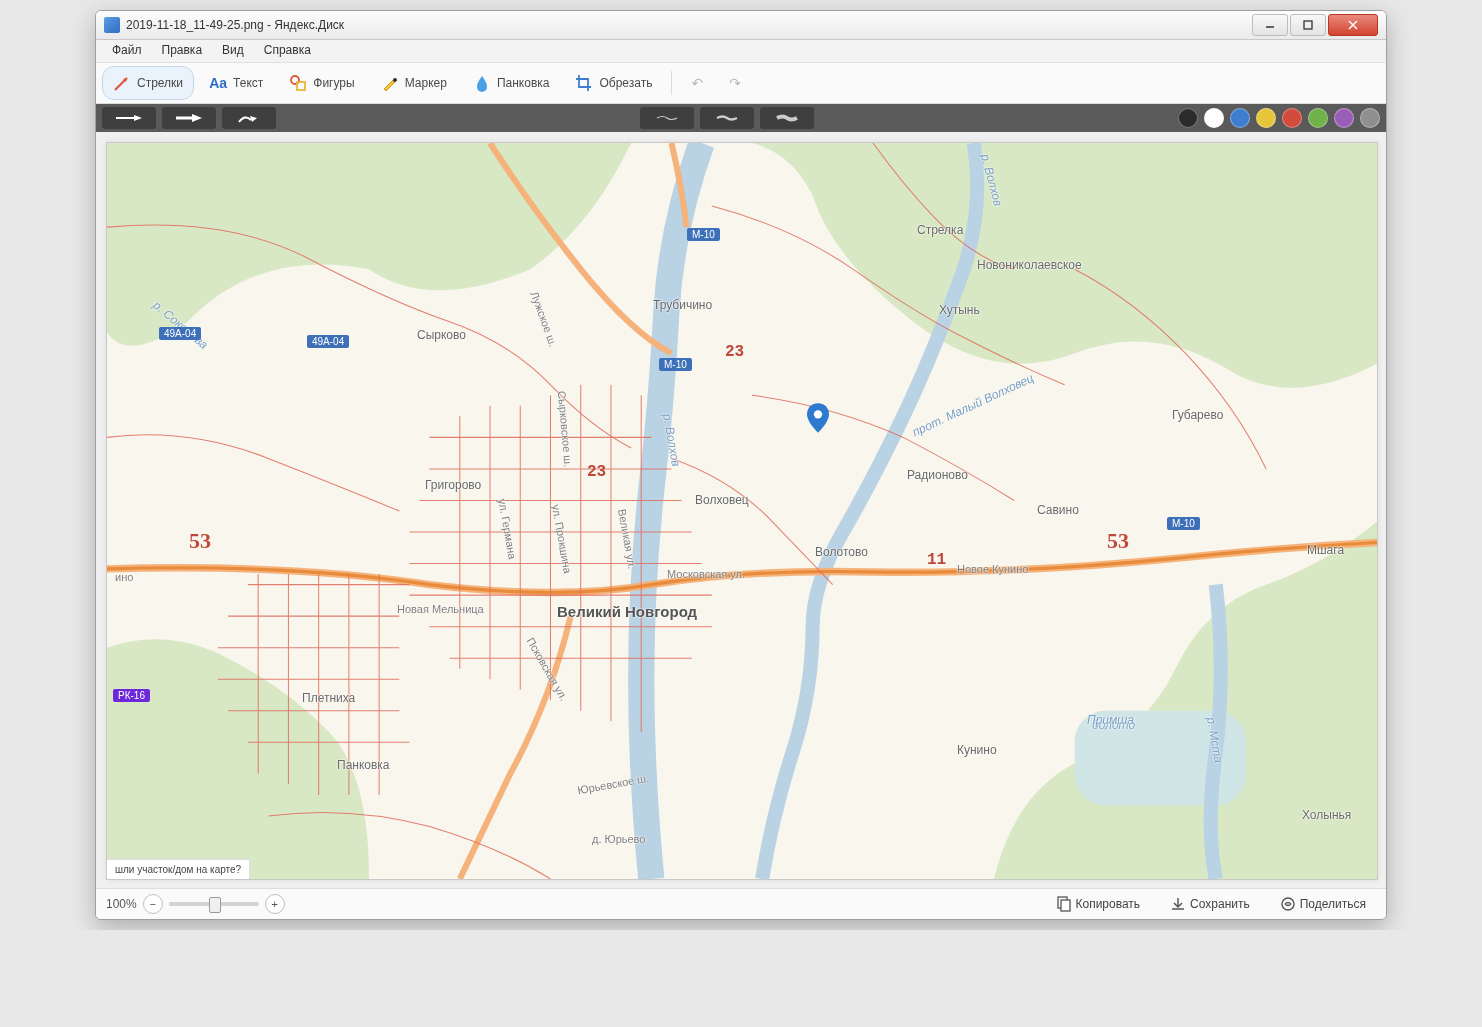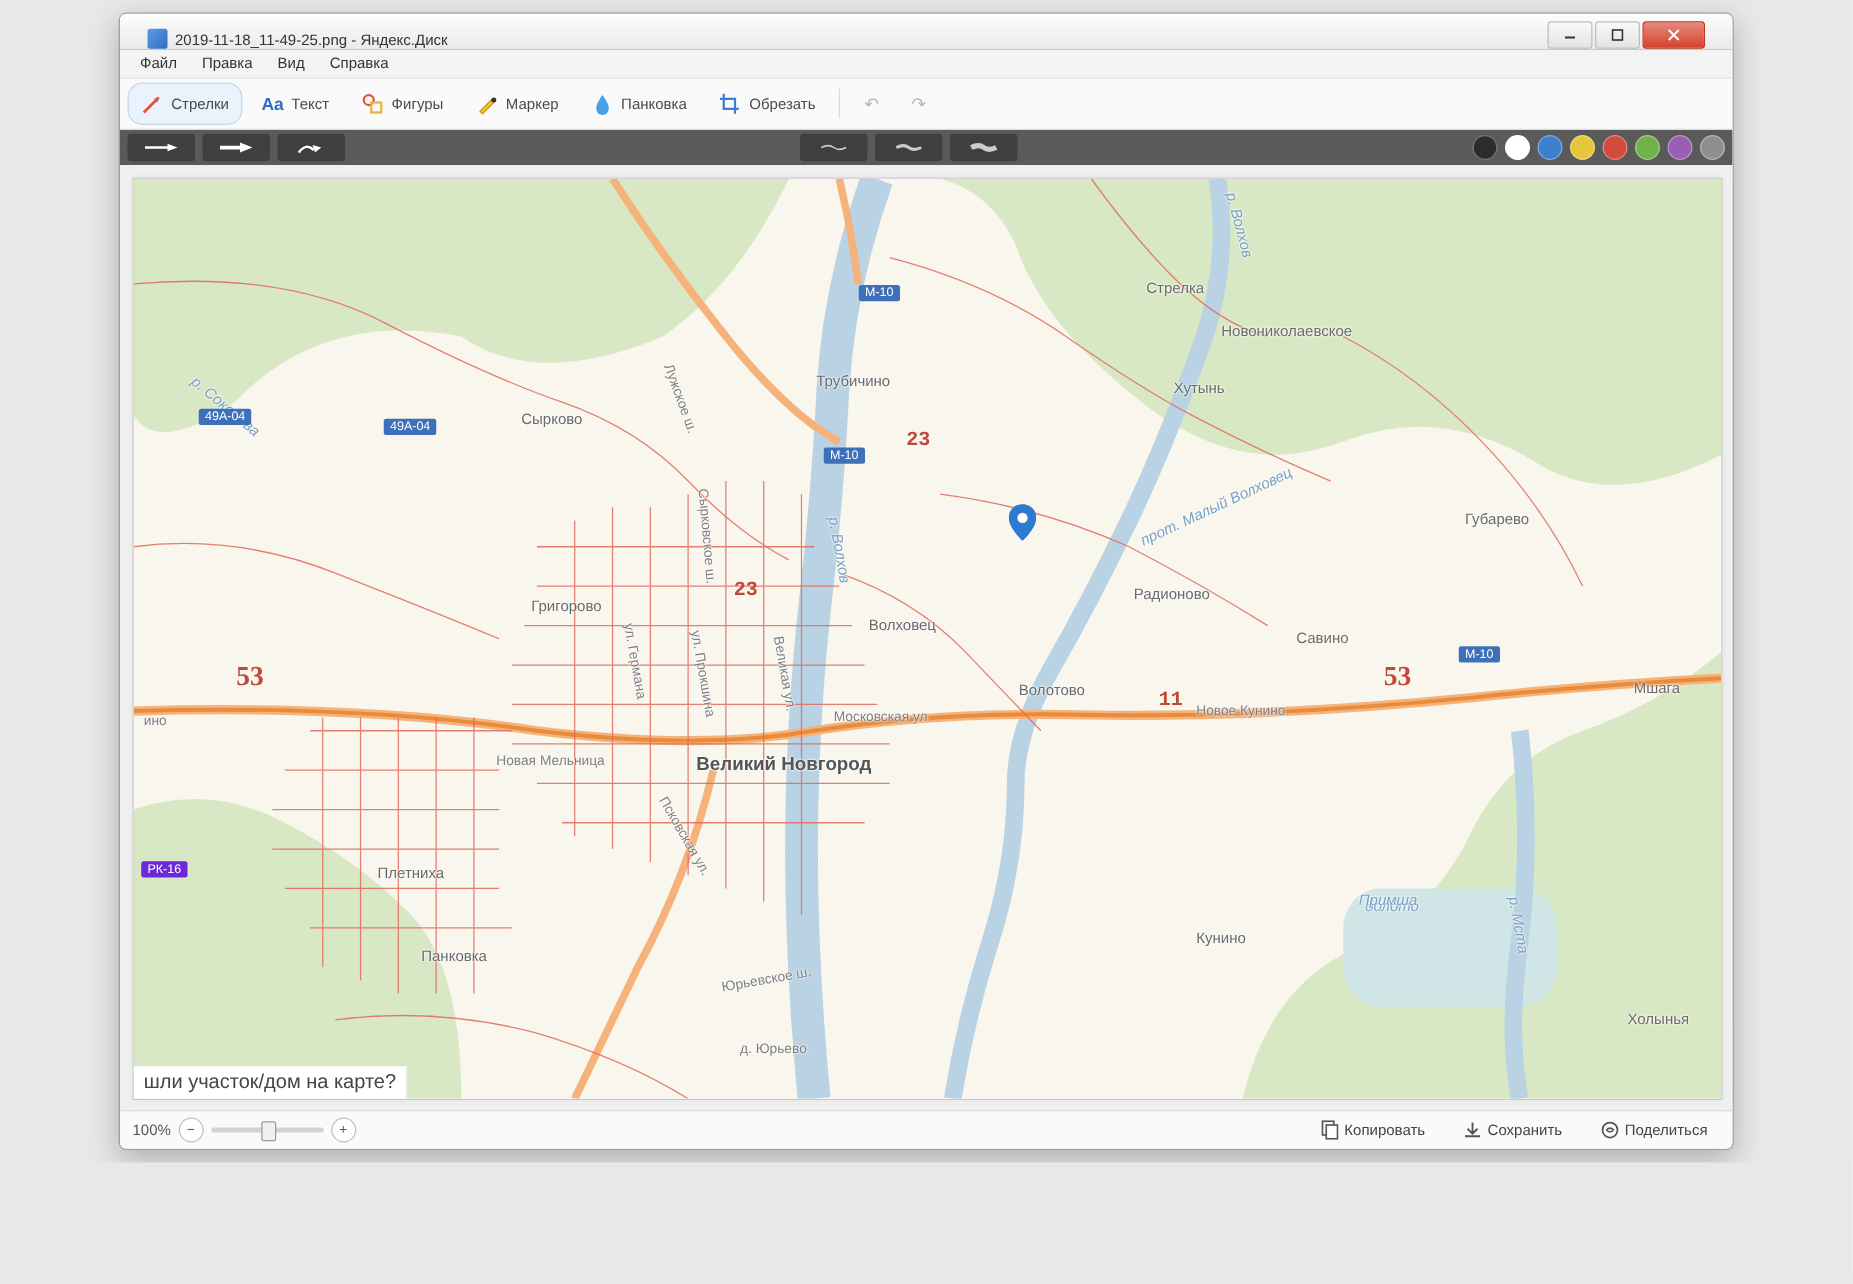--- a/index.html
+++ b/index.html
@@ -1,17 +1,17 @@
 <!DOCTYPE html>
 <html><head>
 <meta charset="utf-8">
 <style>
   html,body{margin:0;padding:0;font-family:"Segoe UI",Arial,sans-serif;font-size:12px;background:#e8e8e8;}
   .window{position:relative;width:1290px;height:908px;margin:10px auto;background:#fff;border:1px solid #9e9e9e;border-radius:6px;box-shadow:0 8px 24px rgba(0,0,0,.25);overflow:hidden;display:flex;flex-direction:column;}
-  .titlebar{height:28px;background:linear-gradient(#fdfdfd,#eaeaea);border-bottom:1px solid #c8c8c8;display:flex;align-items:flex-end;padding:0 22px;}
+  .titlebar{height:28px;background:linear-gradient(#fdfdfd,#eaeaea);border-bottom:1px solid #c8c8c8;display:flex;align-items:center;padding:0 8px;}
   .titlebar-icon{width:16px;height:16px;background:linear-gradient(135deg,#5a9de8,#2f6cc0);border-radius:2px;margin-right:6px;}
   .titlebar-text{flex:1;color:#333;font-size:12px;}
   .win-controls{display:flex;}
   .win-btn{width:34px;height:20px;margin-left:2px;display:flex;align-items:center;justify-content:center;border:1px solid #bdbdbd;border-radius:3px;background:linear-gradient(#f8f8f8,#e4e4e4);color:#333;font-size:11px;cursor:pointer;}
   .win-btn.close{background:linear-gradient(#e98a7d,#d2432f);border-color:#b9351f;color:#fff;width:48px;}
   .menubar{height:22px;background:#f3f3f3;border-bottom:1px solid #e0e0e0;display:flex;align-items:flex-start;padding:0 6px;}
   .menu-item{padding:3px 10px;color:#333;cursor:pointer;}
   .toolbar{height:40px;background:#fafafa;border-bottom:1px solid #dcdcdc;display:flex;align-items:center;padding:0 6px;gap:4px;}
   .tool-btn{height:32px;padding:0 10px;display:flex;align-items:center;gap:6px;border:1px solid transparent;border-radius:12px;color:#4a4a4a;cursor:pointer;}
   .tool-btn.active{border-color:#c3d6e8;background:#eaf2fb;}
@@ -28,21 +28,21 @@
   .map-label{position:absolute;font-size:12px;color:#6a6a6a;white-space:nowrap;text-shadow:0 0 2px #fff,0 0 2px #fff;}
   .map-label.small{font-size:11px;color:#808080;}
   .map-label.italic{font-style:italic;color:#7aa0c4;}
   .map-label.city{font-size:15px;color:#555;font-weight:600;}
   .route-num{position:absolute;font-size:22px;font-weight:700;color:#c0483b;font-family:Georgia,serif;}
   .route-num.sm{font-size:16px;font-family:Liberation Mono, monospace;}
   .route-badge{position:absolute;font-size:10px;color:#fff;background:#3d70b8;padding:1px 5px;border-radius:2px;}
   .route-badge.r{background:#6d28d9;}
   .pin{position:absolute;width:22px;height:30px;}
   .pin svg{width:100%;height:100%;}
-  .bottom-caption{position:absolute;left:0;bottom:0;background:#fff;padding:4px 8px;font-size:16px;color:#444;border-top:1px solid #ddd;border-right:1px solid #ddd;}
+  .bottom-caption{position:absolute;left:0;bottom:0;background:#fff;padding:4px 8px;font-size:10px;color:#444;border-top:1px solid #ddd;border-right:1px solid #ddd;}
   .statusbar{height:30px;background:#fafafa;border-top:1px solid #dcdcdc;display:flex;align-items:center;padding:0 10px;gap:10px;}
   .zoom-group{display:flex;align-items:center;gap:6px;color:#555;}
   .zoom-btn{width:18px;height:18px;border:1px solid #bfbfbf;border-radius:50%;display:flex;align-items:center;justify-content:center;font-size:11px;cursor:pointer;background:#fff;}
   .zoom-slider{width:90px;height:4px;background:#d4d4d4;position:relative;border-radius:2px;}
   .zoom-thumb{position:absolute;top:-5px;left:40px;width:10px;height:14px;background:#f0f0f0;border:1px solid #9a9a9a;border-radius:2px;}
   .status-spacer{flex:1;}
   .status-btn{display:flex;align-items:center;gap:4px;padding:4px 10px;color:#444;cursor:pointer;border-radius:3px;}
 </style>
 </head>
 <body>

